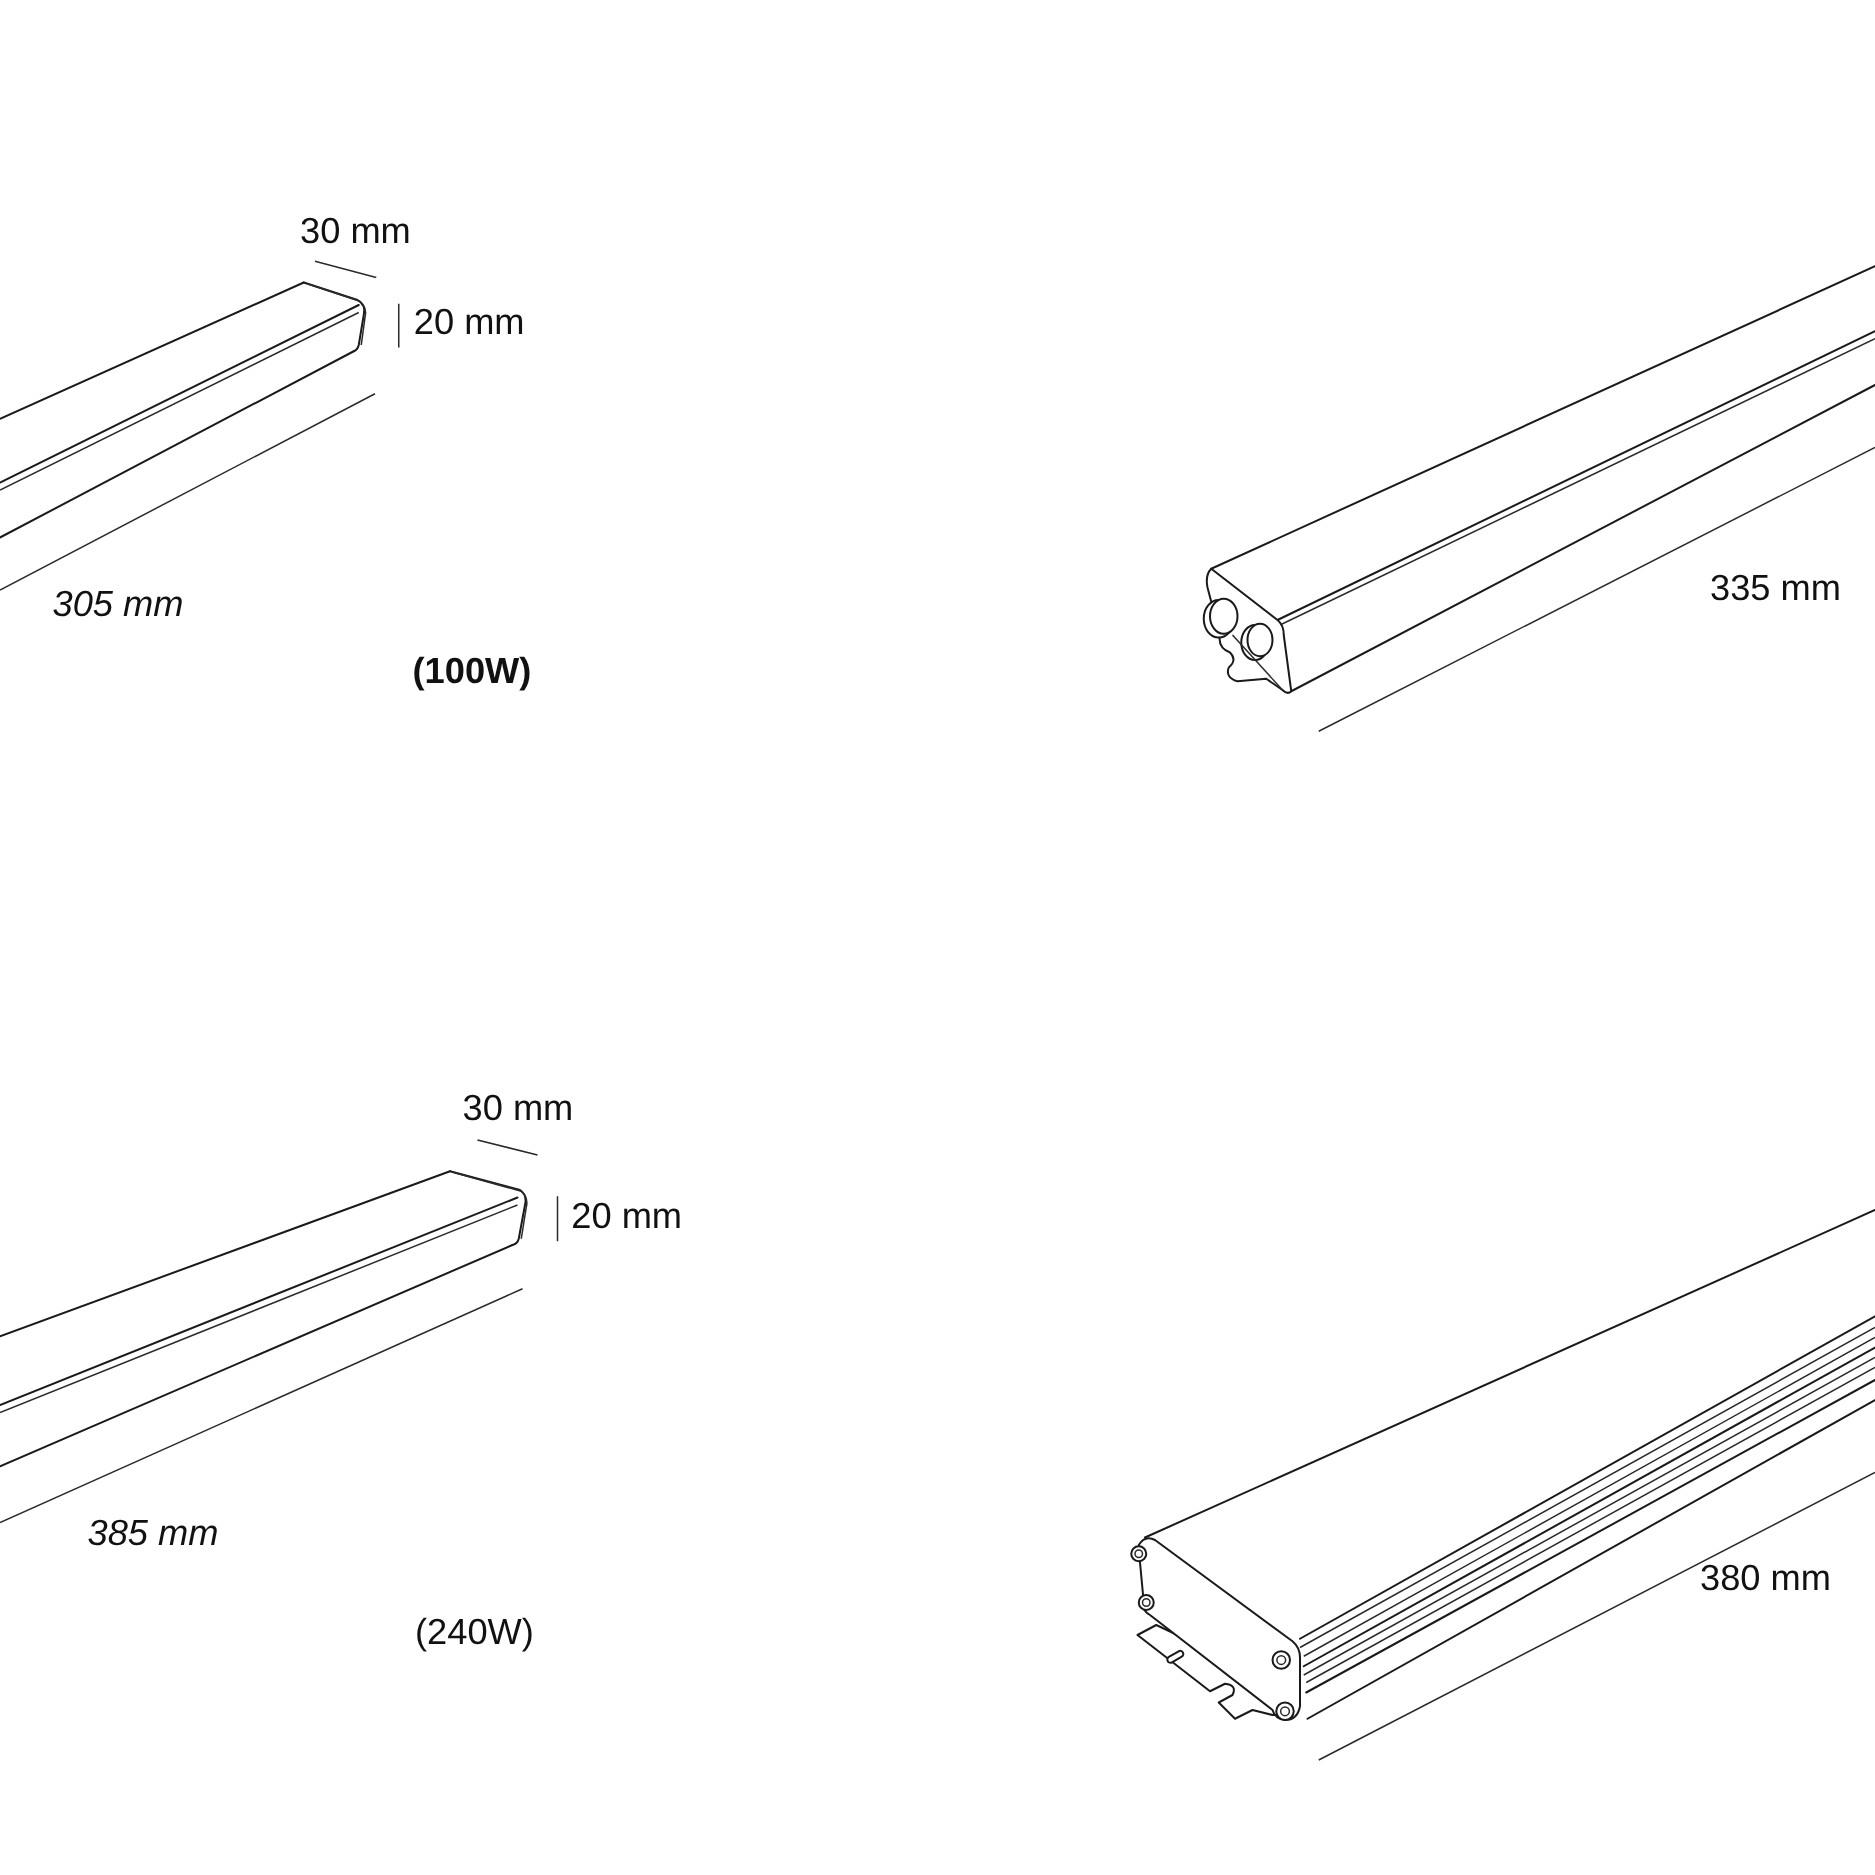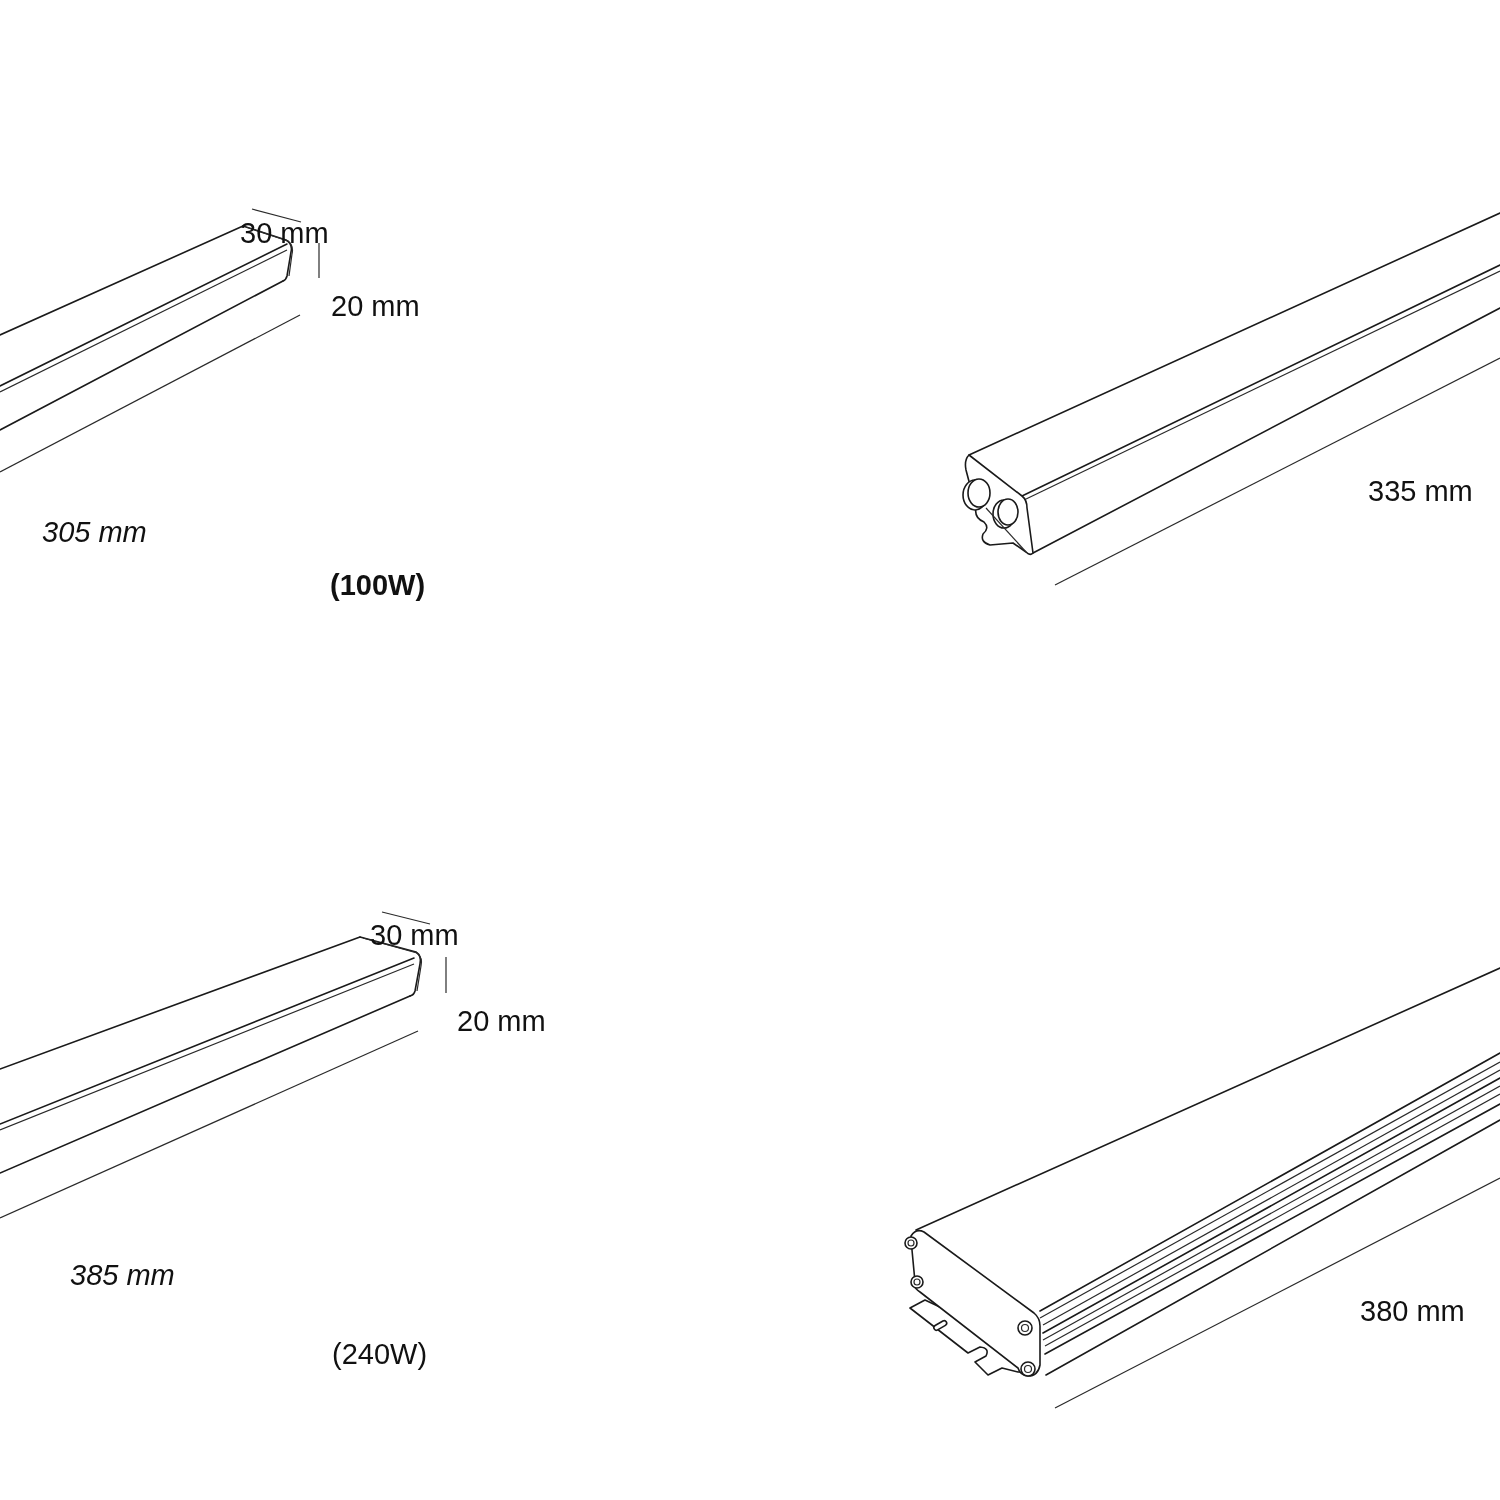--- a/index.html
+++ b/index.html
@@ -2,21 +2,21 @@
 <html><head>
   <meta charset="utf-8">
   <style>
     html, body { margin: 0; padding: 0; background: #ffffff; }
     body { width: 1500px; height: 1500px; position: relative; overflow: hidden;
            font-family: "Liberation Sans", "DejaVu Sans", sans-serif; color: #1a1a1a; }
     svg#drawing { position: absolute; left: 0; top: 0; }
     .ln { stroke: #1a1a1a; stroke-width: 1.6; fill: none; stroke-linecap: round; stroke-linejoin: round; }
     .ln-thin { stroke: #2a2a2a; stroke-width: 1.2; fill: none; }
     .face { fill: #ffffff; stroke: #1a1a1a; stroke-width: 1.6; stroke-linejoin: round; }
-    .label { position: absolute; font-size: 29px; line-height: 1; white-space: nowrap; color: #111; margin-top: 48px; }
+    .label { position: absolute; font-size: 29px; line-height: 1; white-space: nowrap; color: #111; }
   </style>
 </head>
 <body>
 
 <svg id="drawing" width="1500" height="1500" viewBox="0 0 1500 1500">
 
   <g>
 
     <line class="ln-thin" x1="252" y1="209" x2="301" y2="222"></line>
 
@@ -96,20 +96,20 @@
     <circle class="face" cx="1028" cy="1369" r="7"></circle>
     <circle class="ln-thin" cx="1028" cy="1369" r="3.5"></circle>
   </g>
 </svg>
 
 <div class="label" style="left:240px; top:171px;">30 mm</div>
 <div class="label" style="left:331px; top:244px;">20 mm</div>
 <div class="label" style="left:42px; top:470px;font-style:italic;">305 mm</div>
 <div class="label" style="left:330px; top:523px;font-weight:bold;">(100W)</div>
 
-<div class="label" style="left:1368px; top:429px;">335 mm</div>
+<div class="label" style="left:1368px; top:457px;">335 mm</div>
 
 <div class="label" style="left:370px; top:873px;">30 mm</div>
 <div class="label" style="left:457px; top:959px;">20 mm</div>
 <div class="label" style="left:70px; top:1213px;font-style:italic;">385 mm</div>
 <div class="label" style="left:332px; top:1292px;">(240W)</div>
 
 <div class="label" style="left:1360px; top:1249px;text-align:center;">380 mm</div>
 
 </body></html>

